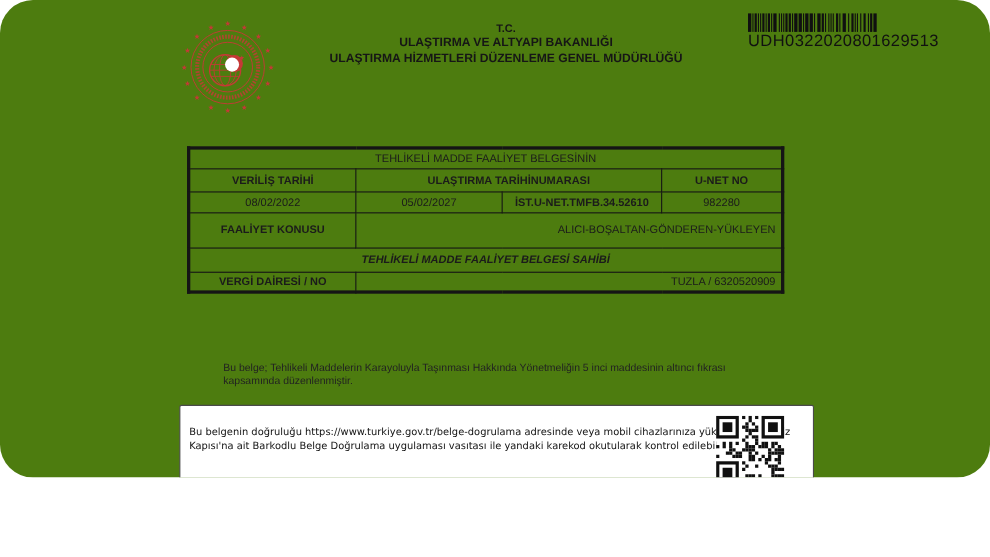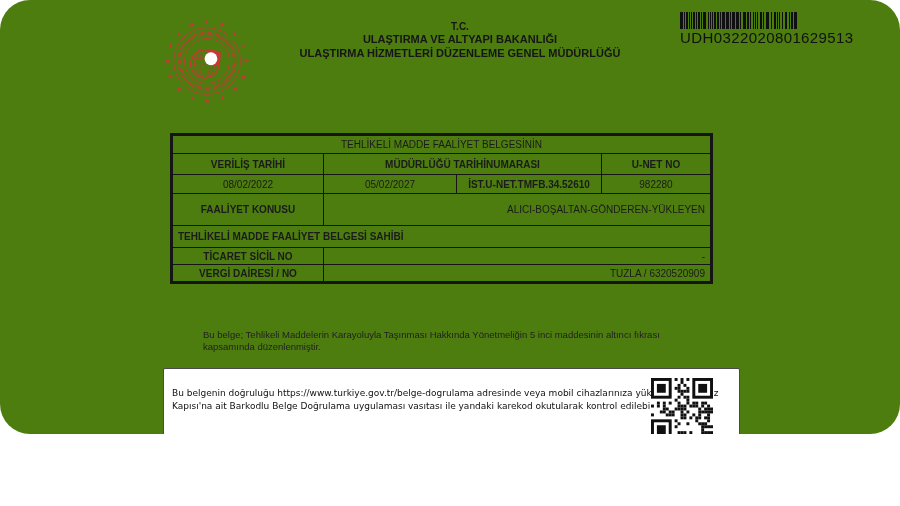--- a/index.html
+++ b/index.html
@@ -22,21 +22,21 @@
   #barcode svg{display:block;}
   #barcode .bc-label{font-size:15px;letter-spacing:.4px;color:#111;margin-top:0;}
 
   
   #cert{position:absolute;left:170px;top:112px;width:540px;border-collapse:collapse;
         table-layout:fixed;border:3px solid #151515;margin-top:21px;}
   #cert td{border:1px solid #151515;padding:1px 5px;font-size:10px;vertical-align:middle;
            overflow:hidden;white-space:nowrap;}
   #cert .c1{width:152px;} #cert .c2{width:133px;} #cert .c3{width:145px;} #cert .c4{width:110px;}
   .sec-title{text-align:center;font-size:10.5px;height:15px;}
-  .sec-title2{font-weight:bold;font-size:11px;height:19px;}
+  .sec-title2{text-align:center;font-weight:bold;font-size:11px;height:19px;font-style:italic;}
   .colhead{font-weight:bold;text-align:center;font-size:10px;height:18px;}
   .val-c{text-align:center;height:16px;}
   .val-s{text-align:center;font-size:8.5px;font-weight:bold;}
   .lbl{font-weight:bold;text-align:center;font-size:10.5px;}
   .lbl-left{font-weight:bold;text-align:left;padding-left:24px !important;font-size:10.5px;}
   .val-l{text-align:right;}
   .r-activity{height:32px;} .r-trade{height:31px;} .r-addr{height:36px;}
   .r-reg{height:17px;} .r-tax{height:18px;}
   .addr-val{font-size:9.5px;line-height:11.5px;}
 
@@ -152,39 +152,35 @@
         <col class="c2">
         <col class="c3">
         <col class="c4">
       </colgroup>
     <tbody>
         <tr>
       <td colspan="4" class="sec-title">TEHLİKELİ MADDE FAALİYET BELGESİNİN</td>
     </tr>
     <tr>
       <td class="colhead">VERİLİŞ TARİHİ</td>
-      <td colspan="2" class="colhead">MÜDÜRLÜĞÜ TARİHİNUMARASI</td>
+      <td colspan="2" class="colhead">ULAŞTIRMA TARİHİNUMARASI</td>
       <td class="colhead">U-NET NO</td>
     </tr>
     <tr>
       <td class="val-c">08/02/2022</td>
       <td class="val-c">05/02/2027</td>
       <td class="val-c val-s">İST.U-NET.TMFB.34.52610</td>
       <td class="val-c">982280</td>
     </tr>
     <tr class="r-activity">
       <td class="lbl">FAALİYET KONUSU</td>
       <td colspan="3" class="val-l">ALICI-BOŞALTAN-GÖNDEREN-YÜKLEYEN</td>
     </tr>
     <tr>
       <td colspan="4" class="sec-title2">TEHLİKELİ MADDE FAALİYET BELGESİ SAHİBİ</td>
-    </tr>
-    <tr class="r-reg">
-      <td class="lbl">TİCARET SİCİL NO</td>
-      <td colspan="3" class="val-l">-</td>
     </tr>
     <tr class="r-tax">
       <td class="lbl">VERGİ DAİRESİ / NO</td>
       <td colspan="3" class="val-l">TUZLA / 6320520909</td>
     </tr>
   </tbody>
     </table>
 
   <div id="footnote">Bu belge; Tehlikeli Maddelerin Karayoluyla Taşınması Hakkında Yönetmeliğin 5 inci maddesinin altıncı fıkrası kapsamında düzenlenmiştir.</div>
 

